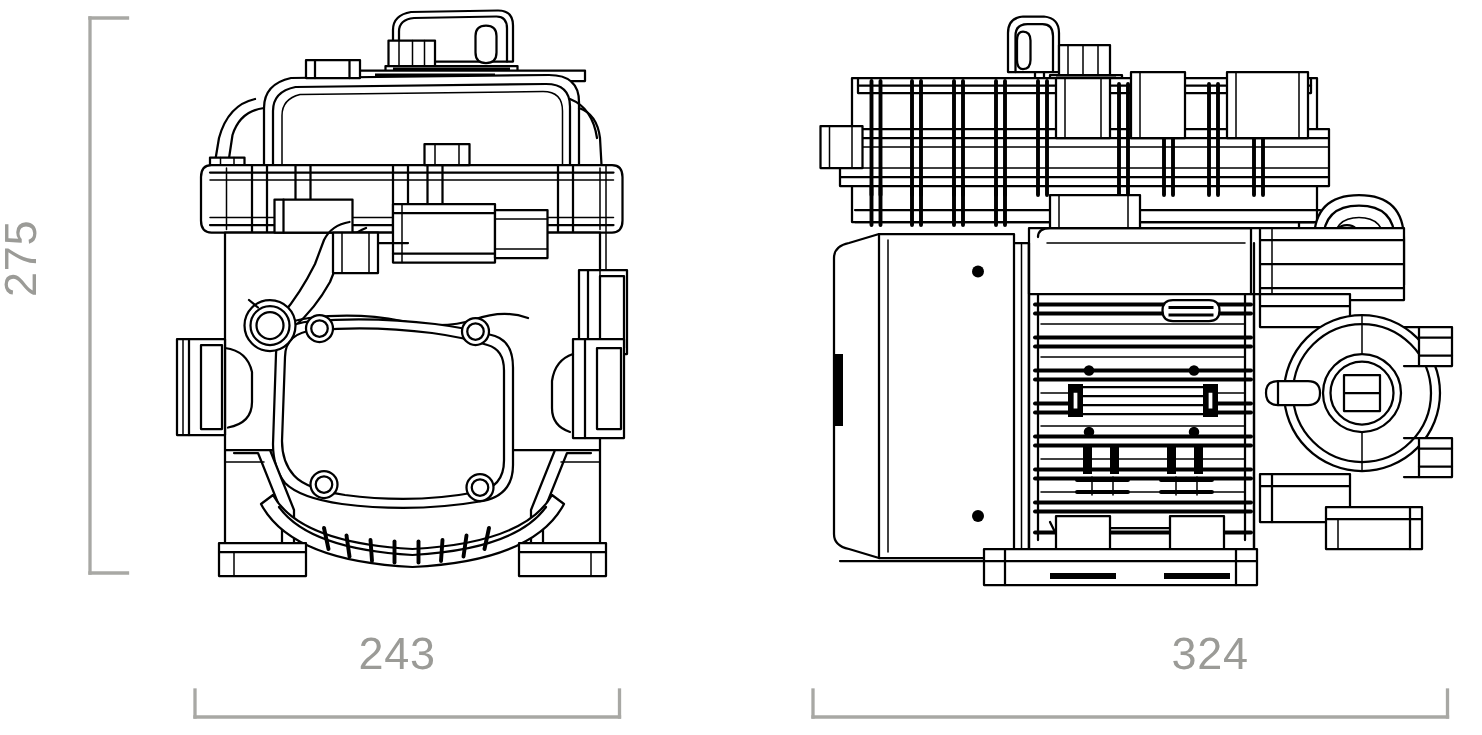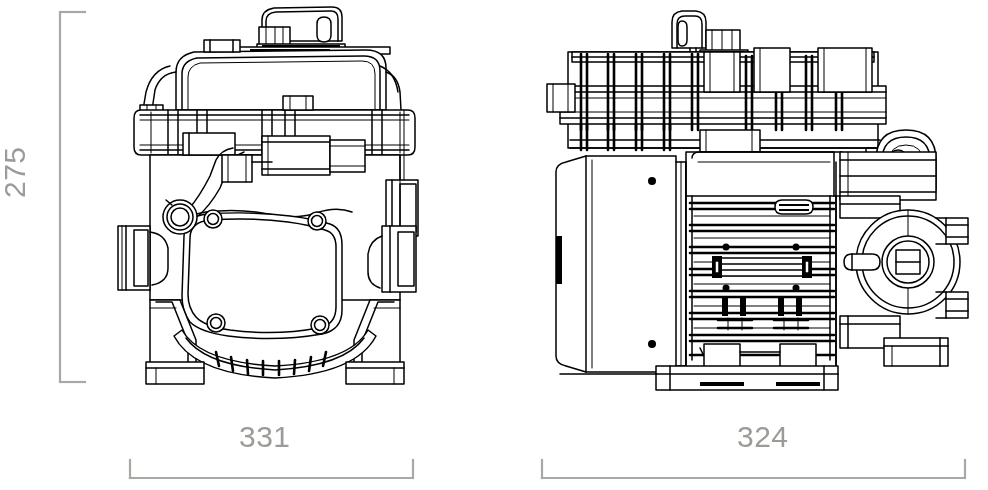--- a/index.html
+++ b/index.html
@@ -33,21 +33,21 @@
     transform: rotate(-90deg);
     transform-origin: left top;
   }
   #width-label-left {
     font-size: 30px;
     left: 239px;
     top: 420px;
   }
   #width-label-right {
     font-size: 30px;
-    left: 737px;
+    left: 781px;
     top: 420px;
   }
   svg.dimlines, svg.drawing {
     position: absolute;
     left: 0;
     top: 0;
     overflow: visible;
   }
   .dimline {
     stroke: #a8a8a4;
@@ -442,17 +442,17 @@
       <path class="ln" d="M 656,374 L 838,374"></path>
       <path class="ln" d="M 670,366 L 670,390 M 824,366 L 824,390"></path>
       <path class="fill-k" d="M 700,382 L 744,382 L 744,386 L 700,386 Z"></path>
       <path class="fill-k" d="M 776,382 L 820,382 L 820,386 L 776,386 Z"></path>
       <path class="ln" d="M 560,374 L 656,374"></path>
     </g>
   </svg>
 
   <div class="dim-label" id="height-label">275</div>
 
-  <div class="dim-label" id="width-label-left">331</div>
+  <div class="dim-label" id="width-label-left">243</div>
 
   <div class="dim-label" id="width-label-right">324</div>
 
 </div>
 
 </body></html>

